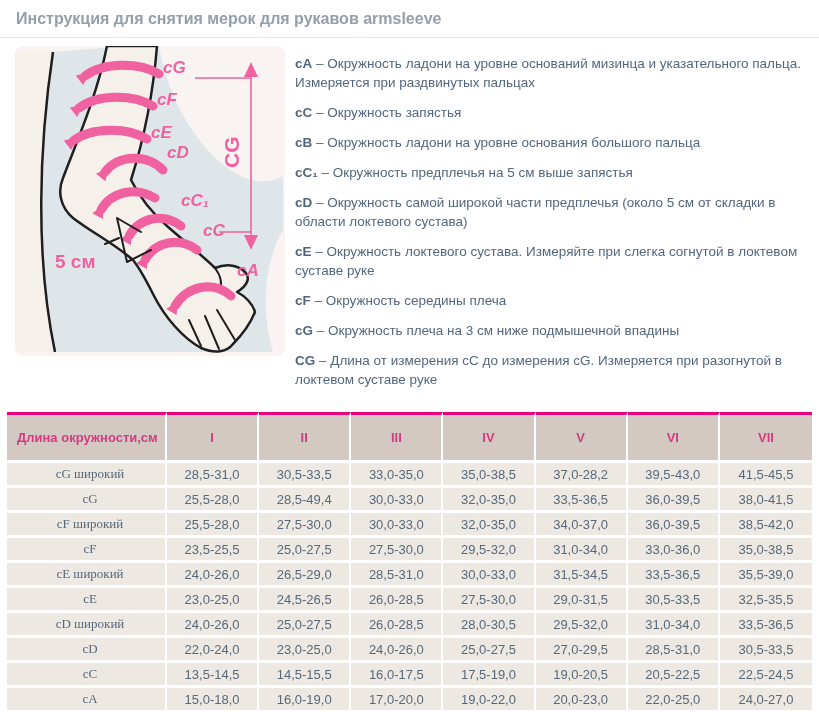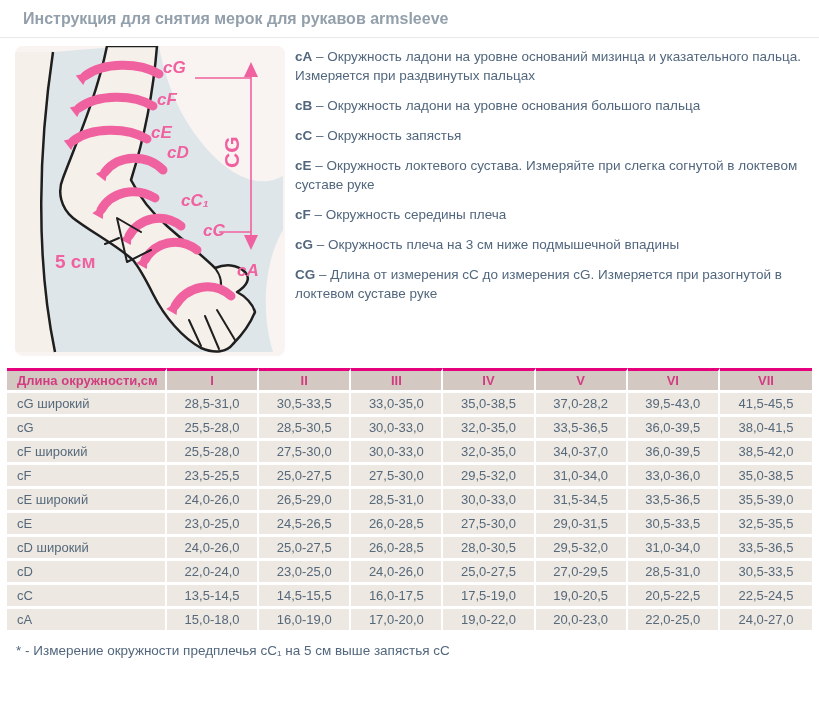--- a/index.html
+++ b/index.html
@@ -5,49 +5,48 @@
   * { margin:0; padding:0; box-sizing:border-box; }
   html,body { background:#ffffff; }
   body {
     width:819px; min-height:716px;
     font-family:"Liberation Sans", sans-serif;
     color:#52677d;
   }
   .page-title {
     font-size:16px; font-weight:bold; color:#93a0ab;
     padding:10px 16px 9px 16px;
-    margin-left:7px;
   }
   .title-divider { border:none; border-top:1px solid #e7e7e7; margin:0 0 6px 0; }
 
   .top-section { display:flex; padding:2px 14px 0 15px; }
   .figure-box { width:270px; height:310px; flex-shrink:0; border-radius:8px; overflow:hidden; }
   .descriptions { flex:1; margin-left:10px; padding-top:1px; }
   .descriptions p {
-    font-size:13.5px; line-height:19px; color:#52677d; margin:0 0 11px 0;
+    font-size:13.5px; line-height:19px; color:#52677d; margin:7px 0 11px 0;
   }
   .descriptions p b { font-weight:bold; color:#52677d; }
 
   .size-table-wrap { margin:12px 7px 0 7px; }
   table.size-table {
     width:100%; border-collapse:separate; border-spacing:0; table-layout:fixed;
     font-size:13px;
   }
   table.size-table th {
     background:#d3c9c2; color:#d23c80; font-weight:bold;
     border-top:3px solid #e6007e; border-bottom:3px solid #ffffff; border-right:2px solid #ffffff;
-    padding:2px 2px; text-align:center; height:22px;
+    padding:15px 2px; text-align:center; height:22px;
   }
   table.size-table th.row-head { text-align:left; padding-left:10px; }
   table.size-table td {
     background:#ede8e2; color:#56697b;
     border-bottom:3px solid #ffffff; border-right:2px solid #ffffff;
     padding:3px 2px; text-align:center; height:21px;
   }
-  table.size-table td.row-label { text-align:left; padding-left:10px; }
+  table.size-table td.row-label { text-align:center; padding-left:10px;font-family:Liberation Serif, serif; }
   table.size-table th:last-child, table.size-table td:last-child { border-right:none; }
 
   .footnotes { padding:10px 16px 10px 16px; }
   .footnotes p { font-size:13.5px; color:#52677d; margin:0 0 13px 0; }
 </style>
 </head>
 <body>
 
 <h1 class="page-title">Инструкция для снятия мерок для рукавов armsleeve</h1>
 <hr class="title-divider">
@@ -113,22 +112,24 @@
       <path d="M236,204 L229,189 L243,189 Z" fill="#f0619f"></path>
       <text x="224" y="122" transform="rotate(-90 224 122)" fill="#f0619f" font-family="Liberation Sans, sans-serif" font-size="21" font-weight="bold">CG</text>
 
       <path d="M126,186 L102,172 L112,216 L136,204 M104,192 L90,198" fill="none" stroke="#1f1f1f" stroke-width="2" stroke-linecap="round" stroke-linejoin="round"></path>
       <text x="40" y="222" fill="#f0619f" font-family="Liberation Sans, sans-serif" font-size="19" font-weight="bold">5 см</text>
     </svg>
   </div>
 
   <div class="descriptions">
       <p><b>cA</b><span> – Окружность ладони на уровне оснований мизинца и указательного пальца. Измеряется при раздвинутых пальцах</span></p>
+      <p><b>cC</b><span> – Окружность запястья</span></p>
       <p><b>cB</b><span> – Окружность ладони на уровне основания большого пальца</span></p>
-      <p><b>cC</b><span> – Окружность запястья</span></p>
+      <p><b>cC₁</b><span> – Окружность предплечья на 5 см выше запястья</span></p>
+      <p><b>cD</b><span> – Окружность самой широкой части предплечья (около 5 см от складки в области локтевого сустава)</span></p>
       <p><b>cE</b><span> – Окружность локтевого сустава. Измеряйте при слегка согнутой в локтевом суставе руке</span></p>
       <p><b>cF</b><span> – Окружность середины плеча</span></p>
       <p><b>cG</b><span> – Окружность плеча на 3 см ниже подмышечной впадины</span></p>
       <p><b>CG</b><span> – Длина от измерения cC до измерения cG. Измеряется при разогнутой в локтевом суставе руке</span></p>
     </div>
 </div>
 
 <div class="size-table-wrap">
   <table class="size-table">
     <colgroup>
@@ -160,21 +161,21 @@
           <td>30,5-33,5</td>
           <td>33,0-35,0</td>
           <td>35,0-38,5</td>
           <td>37,0-28,2</td>
           <td>39,5-43,0</td>
           <td>41,5-45,5</td>
         </tr>
         <tr>
           <td class="row-label">cG</td>
           <td>25,5-28,0</td>
-          <td>28,5-30,5</td>
+          <td>28,5-49,4</td>
           <td>30,0-33,0</td>
           <td>32,0-35,0</td>
           <td>33,5-36,5</td>
           <td>36,0-39,5</td>
           <td>38,0-41,5</td>
         </tr>
         <tr>
           <td class="row-label">cF широкий</td>
           <td>25,5-28,0</td>
           <td>27,5-30,0</td>

